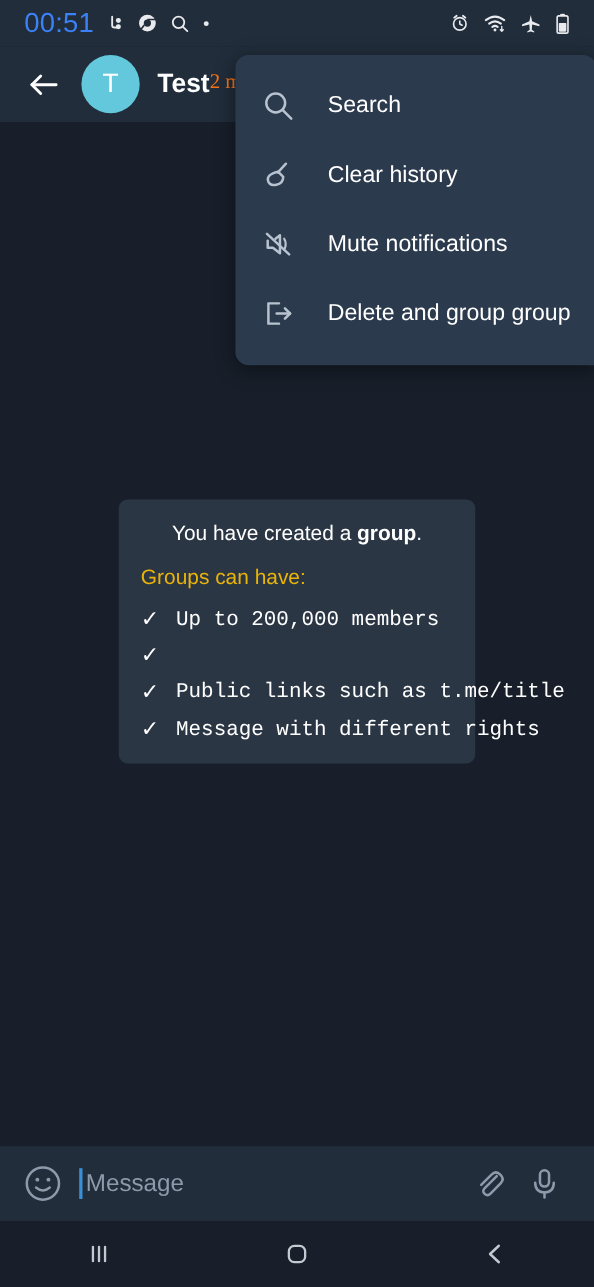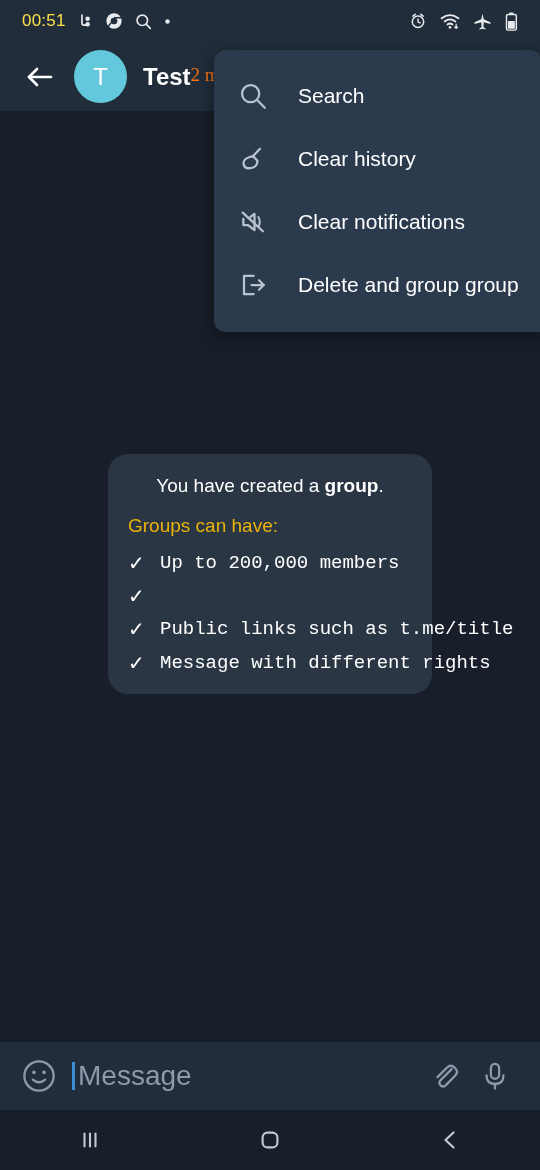--- a/index.html
+++ b/index.html
@@ -31,22 +31,22 @@
     justify-content: space-between;
     padding: 0 22px;
     box-sizing: border-box;
   }
   .status-left {
     display: flex;
     align-items: center;
     gap: 11px;
   }
   #status-clock {
-    color: #fde047;
-    font-size: 17px;
+    color: #3b82f6;
+    font-size: 25px;
     letter-spacing: 0.2px;
   }
   .status-right {
     display: flex;
     align-items: center;
     gap: 13px;
   }
   .sicon { display: block; }
 
   
@@ -144,21 +144,21 @@
     width: 540px;
     height: 931px;
     background: #181f2a;
   }
   #service-bubble {
     position: absolute;
     left: 108px;
     top: 343px;
     width: 324px;
     background: #2b3645;
-    border-radius: 20px;
+    border-radius: 8px;
     padding: 18px 20px 20px 20px;
     box-sizing: border-box;
   }
   #service-title {
     color: #ffffff;
     font-size: 19px;
     text-align: center;
     line-height: 28px;
     margin-bottom: 12px;
   }
@@ -217,21 +217,21 @@
     height: 42px;
   }
   #text-caret {
     width: 3px;
     height: 28px;
     background: #3a8fd4;
     flex: none;
   }
   #message-placeholder {
     color: #8d9aab;
-    font-size: 28px;
+    font-size: 22px;
     margin-left: 3px;
   }
   .input-action {
     width: 46px; height: 46px;
     flex: none;
     display: flex;
     align-items: center;
     justify-content: center;
     margin-left: 4px;
   }
@@ -378,21 +378,21 @@
     </div>
 
     <div class="menu-item">
       <span class="menu-icon">
         <svg width="30" height="30" viewBox="0 0 28 28">
           <path d="M5 11 L5 17 L9.4 17 L15.4 21.6 L15.4 6.4 L11.6 9.3" stroke="#b9c3cf" stroke-width="2.1" fill="none" stroke-linejoin="round" stroke-linecap="round"></path>
           <path d="M19 9.4 Q21.6 14 19 18.6" stroke="#b9c3cf" stroke-width="1.9" fill="none" stroke-linecap="round"></path>
           <line x1="4.4" y1="5.2" x2="23.2" y2="22.6" stroke="#b9c3cf" stroke-width="2.1" stroke-linecap="round"></line>
         </svg>
       </span>
-      <span class="menu-label">Clear notifications</span>
+      <span class="menu-label">Mute notifications</span>
     </div>
 
     <div class="menu-item">
       <span class="menu-icon">
         <svg width="30" height="30" viewBox="0 0 28 28">
           <path d="M14.6 5.4 L5.6 5.4 L5.6 22.6 L14.6 22.6" stroke="#b9c3cf" stroke-width="2.1" fill="none" stroke-linejoin="round" stroke-linecap="round"></path>
           <line x1="12.6" y1="14" x2="24" y2="14" stroke="#b9c3cf" stroke-width="2.1" stroke-linecap="round"></line>
           <polyline points="19.6,9.6 24,14 19.6,18.4" stroke="#b9c3cf" stroke-width="2.1" fill="none" stroke-linecap="round" stroke-linejoin="round"></polyline>
         </svg>
       </span>

